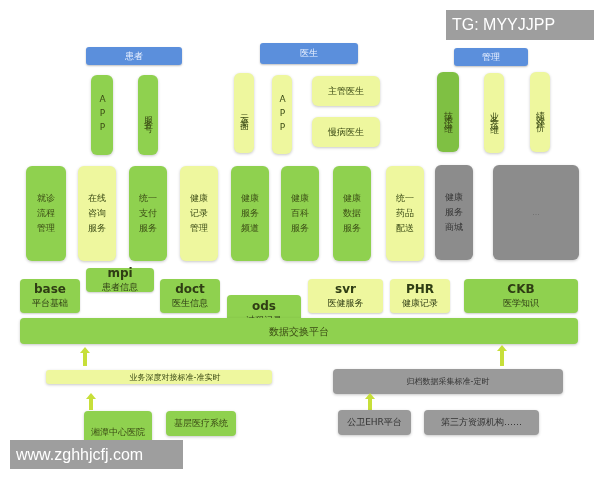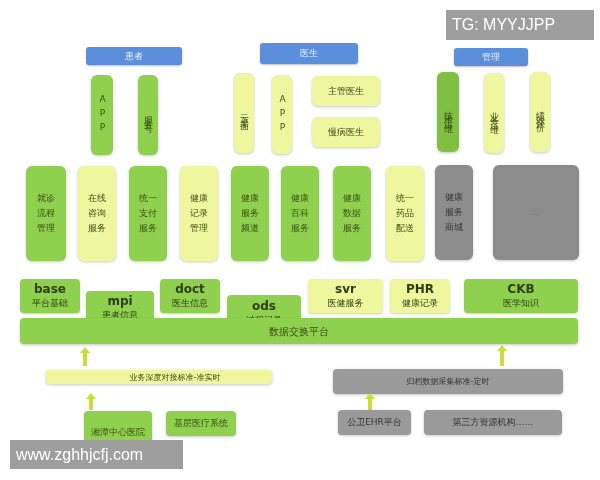--- a/index.html
+++ b/index.html
@@ -120,21 +120,21 @@
     </div>
 </div>
 <div class="abs box gr" style="left:493px; top:165px; width:86px; height:95px; font-size:8px; color:#6f6f6f;">
   <span>...</span>
 </div>
 
 <div class="abs mod g" style="left:20px; top:279px; width:60px; height:34px;">
   <span class="en">base</span>
     <span>平台基础</span>
 </div>
-<div class="abs mod g" style="left:86px; top:291px; width:68px; height:34px;">
+<div class="abs mod g" style="left:86px; top:268px; width:68px; height:24px;">
   <span class="en">mpi</span>
     <span>患者信息</span>
 </div>
 <div class="abs mod g" style="left:160px; top:279px; width:60px; height:34px;">
   <span class="en">doct</span>
     <span>医生信息</span>
 </div>
 <div class="abs mod g" style="left:227px; top:279px; width:74px; height:36px;margin-top:16px;">
   <span class="en">ods</span>
     <span>过程记录</span>
@@ -160,15 +160,15 @@
 <div class="abs box y" style="left:46px; top:370px; width:226px; height:14px; border-radius:3px; font-size:8px;padding-left:32px;">业务深度对接标准-准实时</div>
 <div class="abs box grl" style="left:333px; top:369px; width:230px; height:25px; border-radius:4px; font-size:8px;text-align:center;">归档数据采集标准-定时</div>
 
 <div class="abs arrow" style="left:89px; top:398px; height:12px;"></div>
 <div class="abs arrow" style="left:368px; top:398px; height:12px;"></div>
 
 <div class="abs" style="left:45px; top:412px; font-size:16px; font-weight:bold; color:#b91c1c;margin-left:48px;">资源</div>
 <div class="abs box g" style="left:84px; top:411px; width:68px; height:43px; border-radius:4px; font-size:9px;">湘潭中心医院</div>
 <div class="abs box g" style="left:166px; top:411px; width:70px; height:25px; border-radius:4px; font-size:9px;">基层医疗系统</div>
 <div class="abs box grl" style="left:338px; top:410px; width:73px; height:25px; border-radius:4px; font-size:9px;">公卫EHR平台</div>
-<div class="abs box grl" style="left:424px; top:410px; width:138px; height:25px; border-radius:4px; font-size:9px;">第三方资源机构……</div>
+<div class="abs box grl" style="left:424px; top:410px; width:115px; height:25px; border-radius:4px; font-size:9px;">第三方资源机构……</div>
 
 <div class="abs wm" style="left:10px; top:440px; width:173px; height:29px; font-size:16px;">www.zghhjcfj.com</div>
 
 </body></html>

